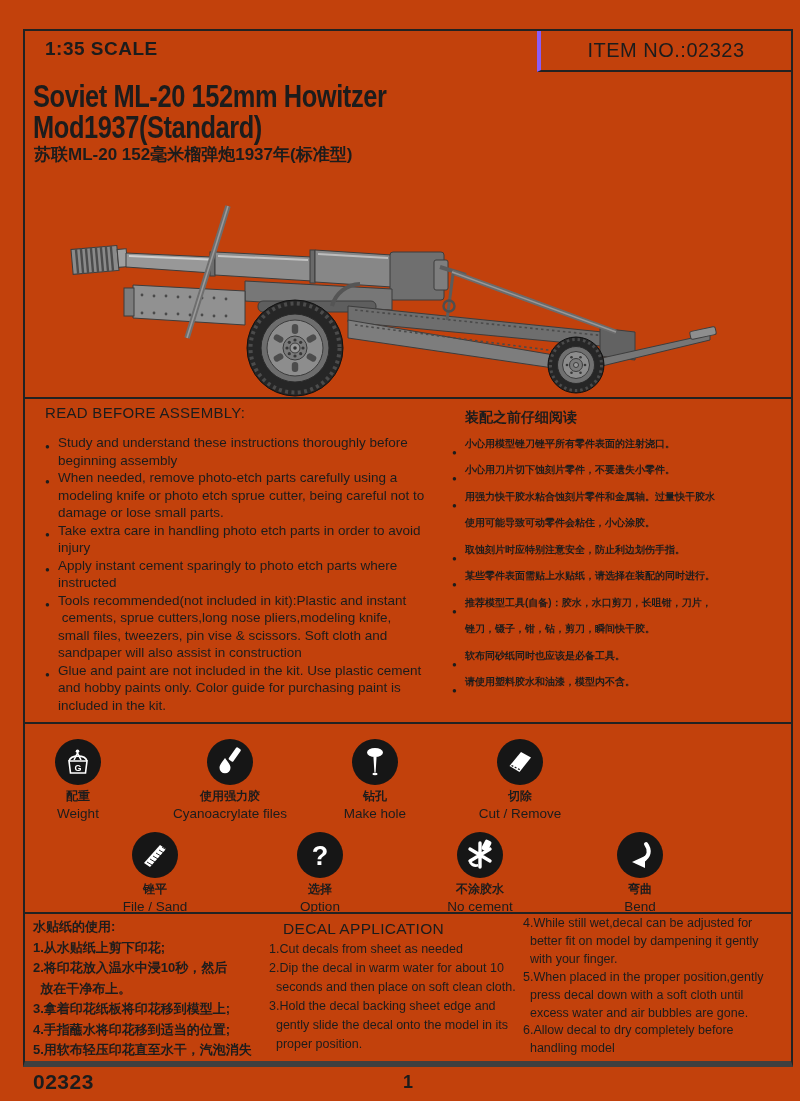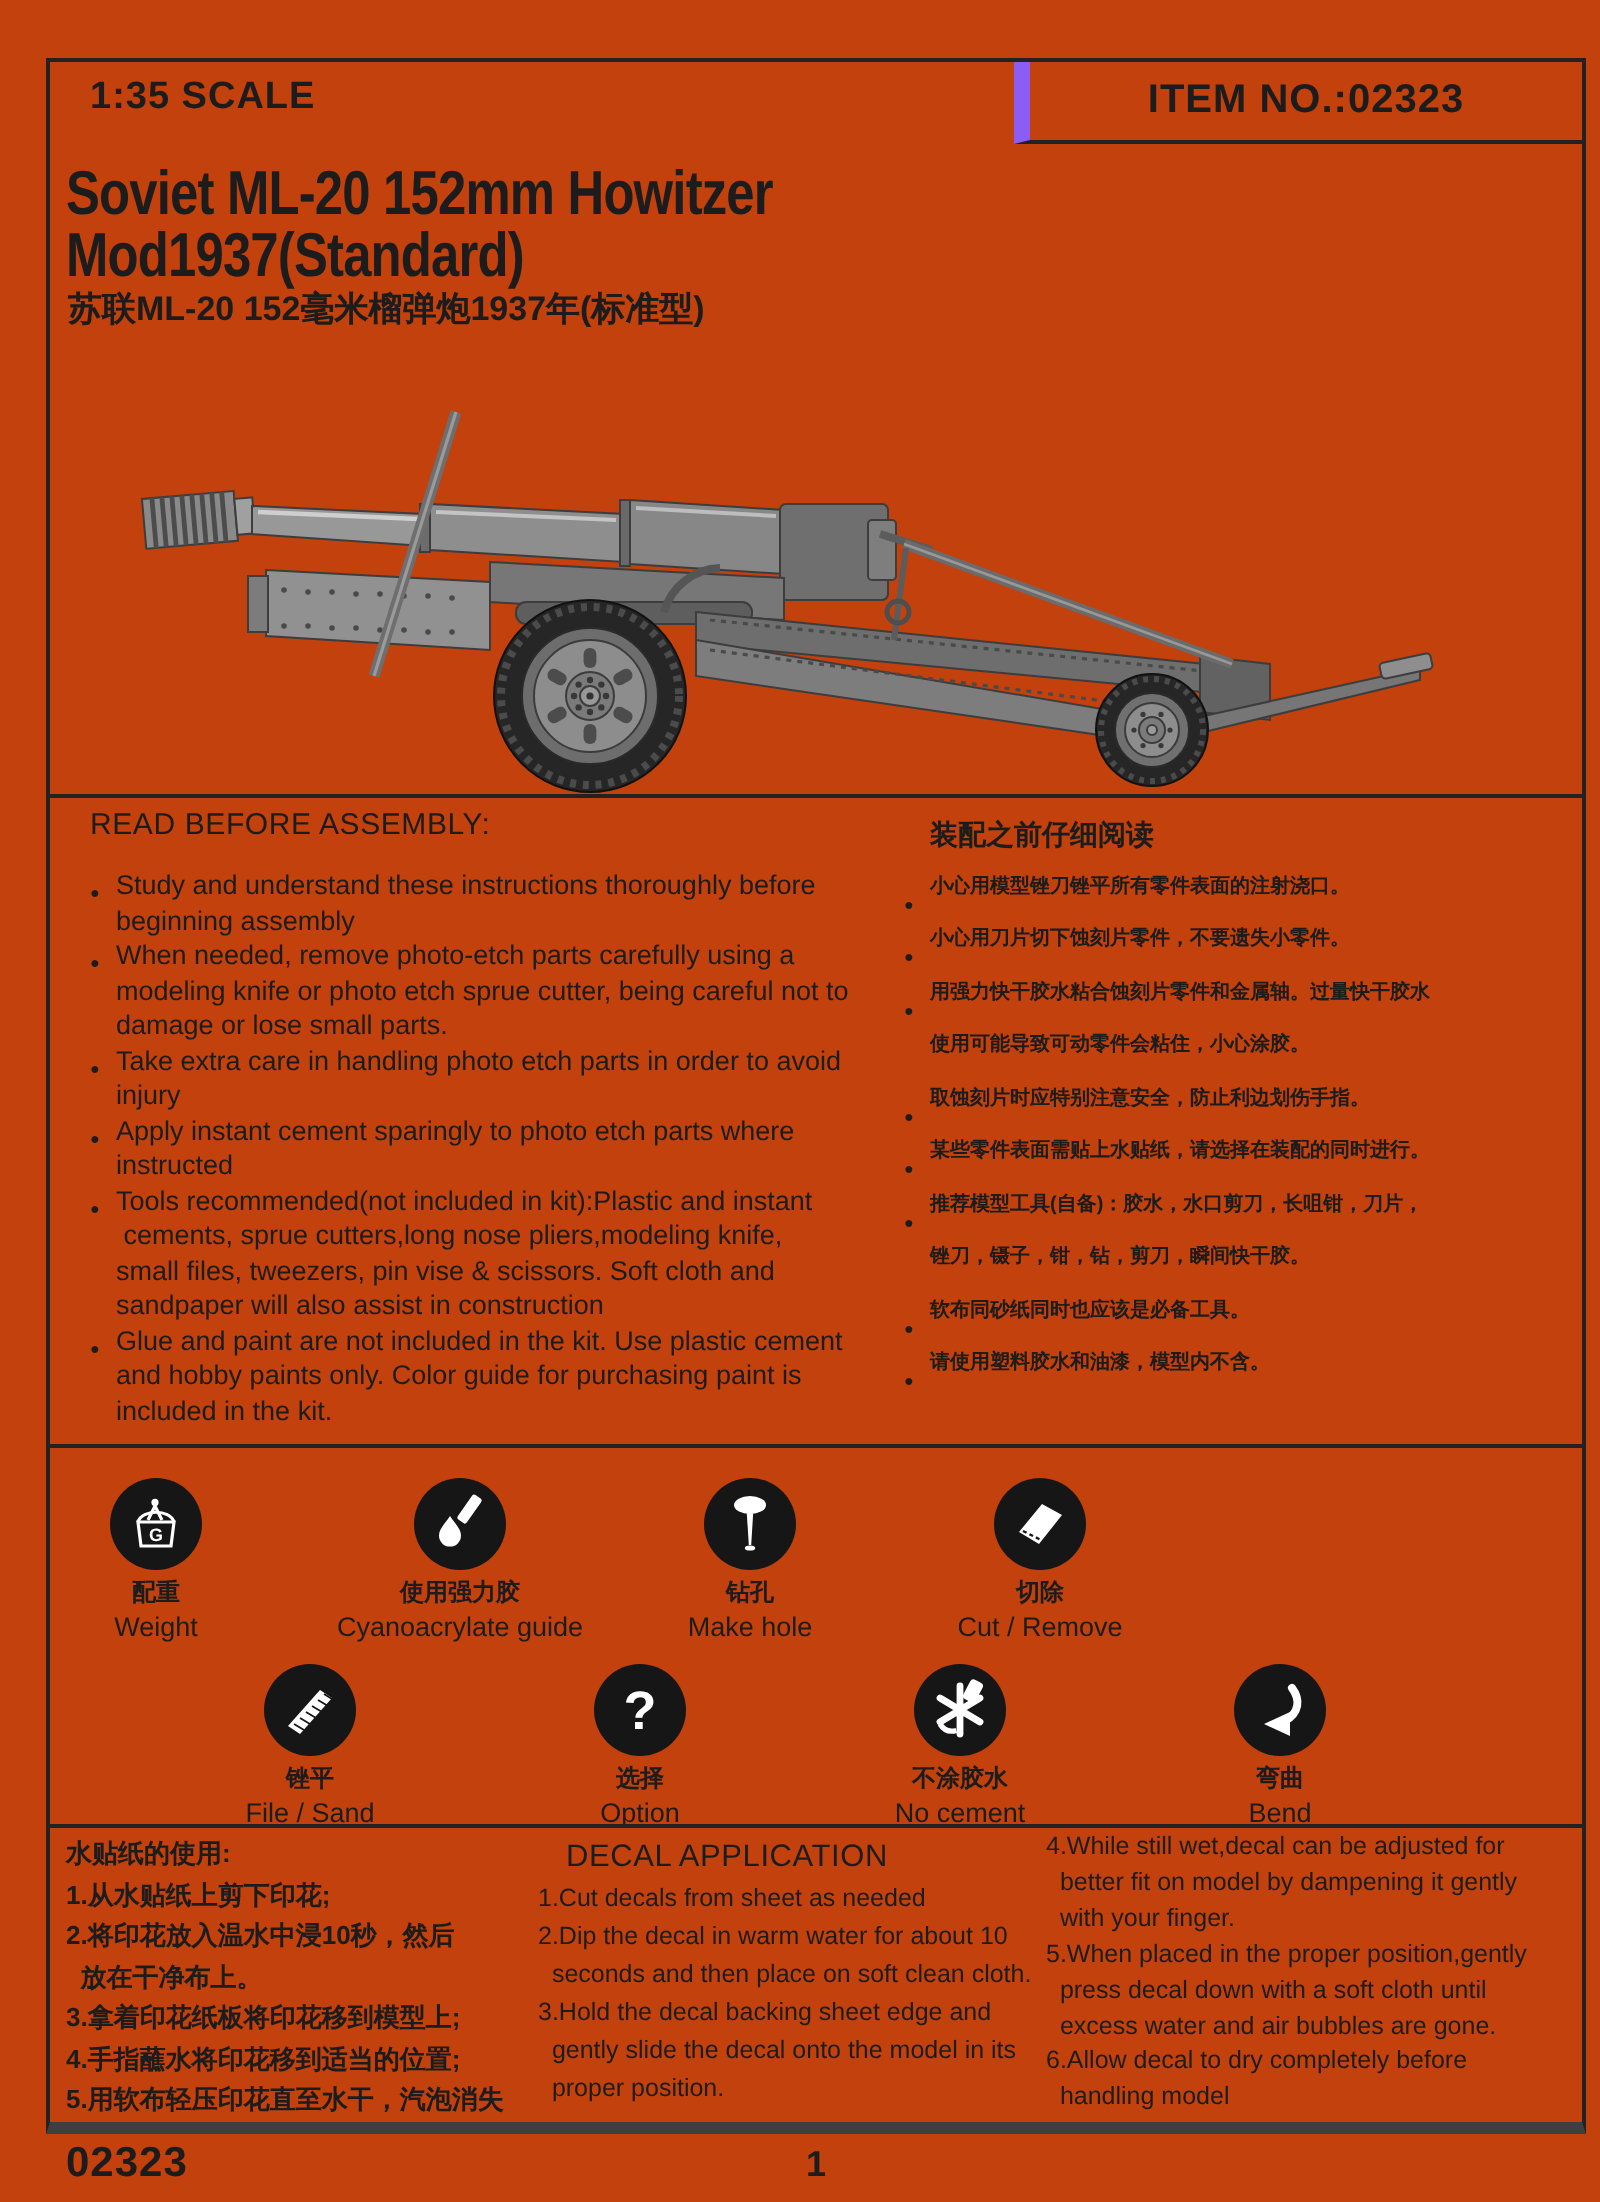--- a/index.html
+++ b/index.html
@@ -1,23 +1,23 @@
 <!DOCTYPE html>
 <html><head>
 <meta charset="utf-8">
 <style>
   html,body{margin:0;padding:0;background:#fff;}
   .page{position:relative;width:800px;height:1101px;background:#c2410c;overflow:hidden;
         font-family:"Liberation Sans","DejaVu Sans",sans-serif;color:#1c1c1c;}
   .frame{position:absolute;left:23px;top:29px;width:770px;height:1038px;box-sizing:border-box;
          border:2px solid #222;border-bottom:6px solid #3f3f3f;}
   .scale-label{position:absolute;left:20px;top:7px;font-size:19px;font-weight:bold;letter-spacing:.5px;}
-  .item-box{position:absolute;right:0;top:0;width:284px;height:41px;box-sizing:border-box;
-            border-left:8px solid #8b5cf6;border-bottom:2px solid #222;
-            font-size:20px;font-weight:bold;text-align:center;line-height:39px;letter-spacing:.5px;}
+  .item-box{position:absolute;right:0;top:0;width:254px;height:41px;box-sizing:border-box;
+            border-left:4px solid #8b5cf6;border-bottom:2px solid #222;
+            font-size:20px;font-weight:normal;text-align:center;line-height:39px;letter-spacing:.5px;}
   .title{position:absolute;left:8px;top:50px;font-size:31px;line-height:31px;font-weight:bold;
          letter-spacing:-.5px;transform:scaleX(.82);transform-origin:left top;white-space:nowrap;}
   .subtitle{position:absolute;left:9px;top:112px;font-size:17px;font-weight:bold;white-space:nowrap;}
   .art{position:absolute;left:35px;top:157px;}
   .hline{position:absolute;left:0;right:0;border-top:2px solid #222;height:0;}
   .hl1{top:366px}.hl2{top:691px}.hl3{top:881px}
 
   .asm-en{position:absolute;left:20px;top:373px;width:405px;}
   .asm-en .hd{font-size:15px;letter-spacing:.3px;margin-bottom:13px;}
   .asm-en .bullet{position:relative;padding-left:13px;font-size:13.5px;line-height:17.5px;white-space:pre;}
@@ -226,21 +226,21 @@
       <span class="en">Weight</span>
     </div>
     <div class="sym" style="left:205px;top:708px">
       <span class="icon">
         <svg viewBox="0 0 46 46" width="46" height="46">
             <circle cx="23" cy="23" r="23" fill="#161616"></circle>
           <path d="M18 19c3 4.5 5.5 6.5 5.5 9.8a5.5 5.5 0 11-11 0c0-3.3 2.5-5.3 5.5-9.8z" fill="#fff"></path>
           <rect x="25" y="8" width="5.5" height="15" rx="1.2" transform="rotate(35 27.7 15.5)" fill="#fff"></rect>
         </svg></span>
       <span class="zh">使用强力胶</span>
-      <span class="en">Cyanoacrylate guide</span>
+      <span class="en">Cyanoacrylate files</span>
     </div>
     <div class="sym" style="left:350px;top:708px">
       <span class="icon">
         <svg viewBox="0 0 46 46" width="46" height="46">
             <circle cx="23" cy="23" r="23" fill="#161616"></circle>
           <ellipse cx="23" cy="13.5" rx="8" ry="4.5" fill="#fff"></ellipse>
           <path d="M21.4 17.6h3.2l-1 15.9h-1.2z" fill="#fff"></path>
           <ellipse cx="23" cy="35" rx="2.6" ry="1.3" fill="#fff"></ellipse>
         </svg></span>
       <span class="zh">钻孔</span>

